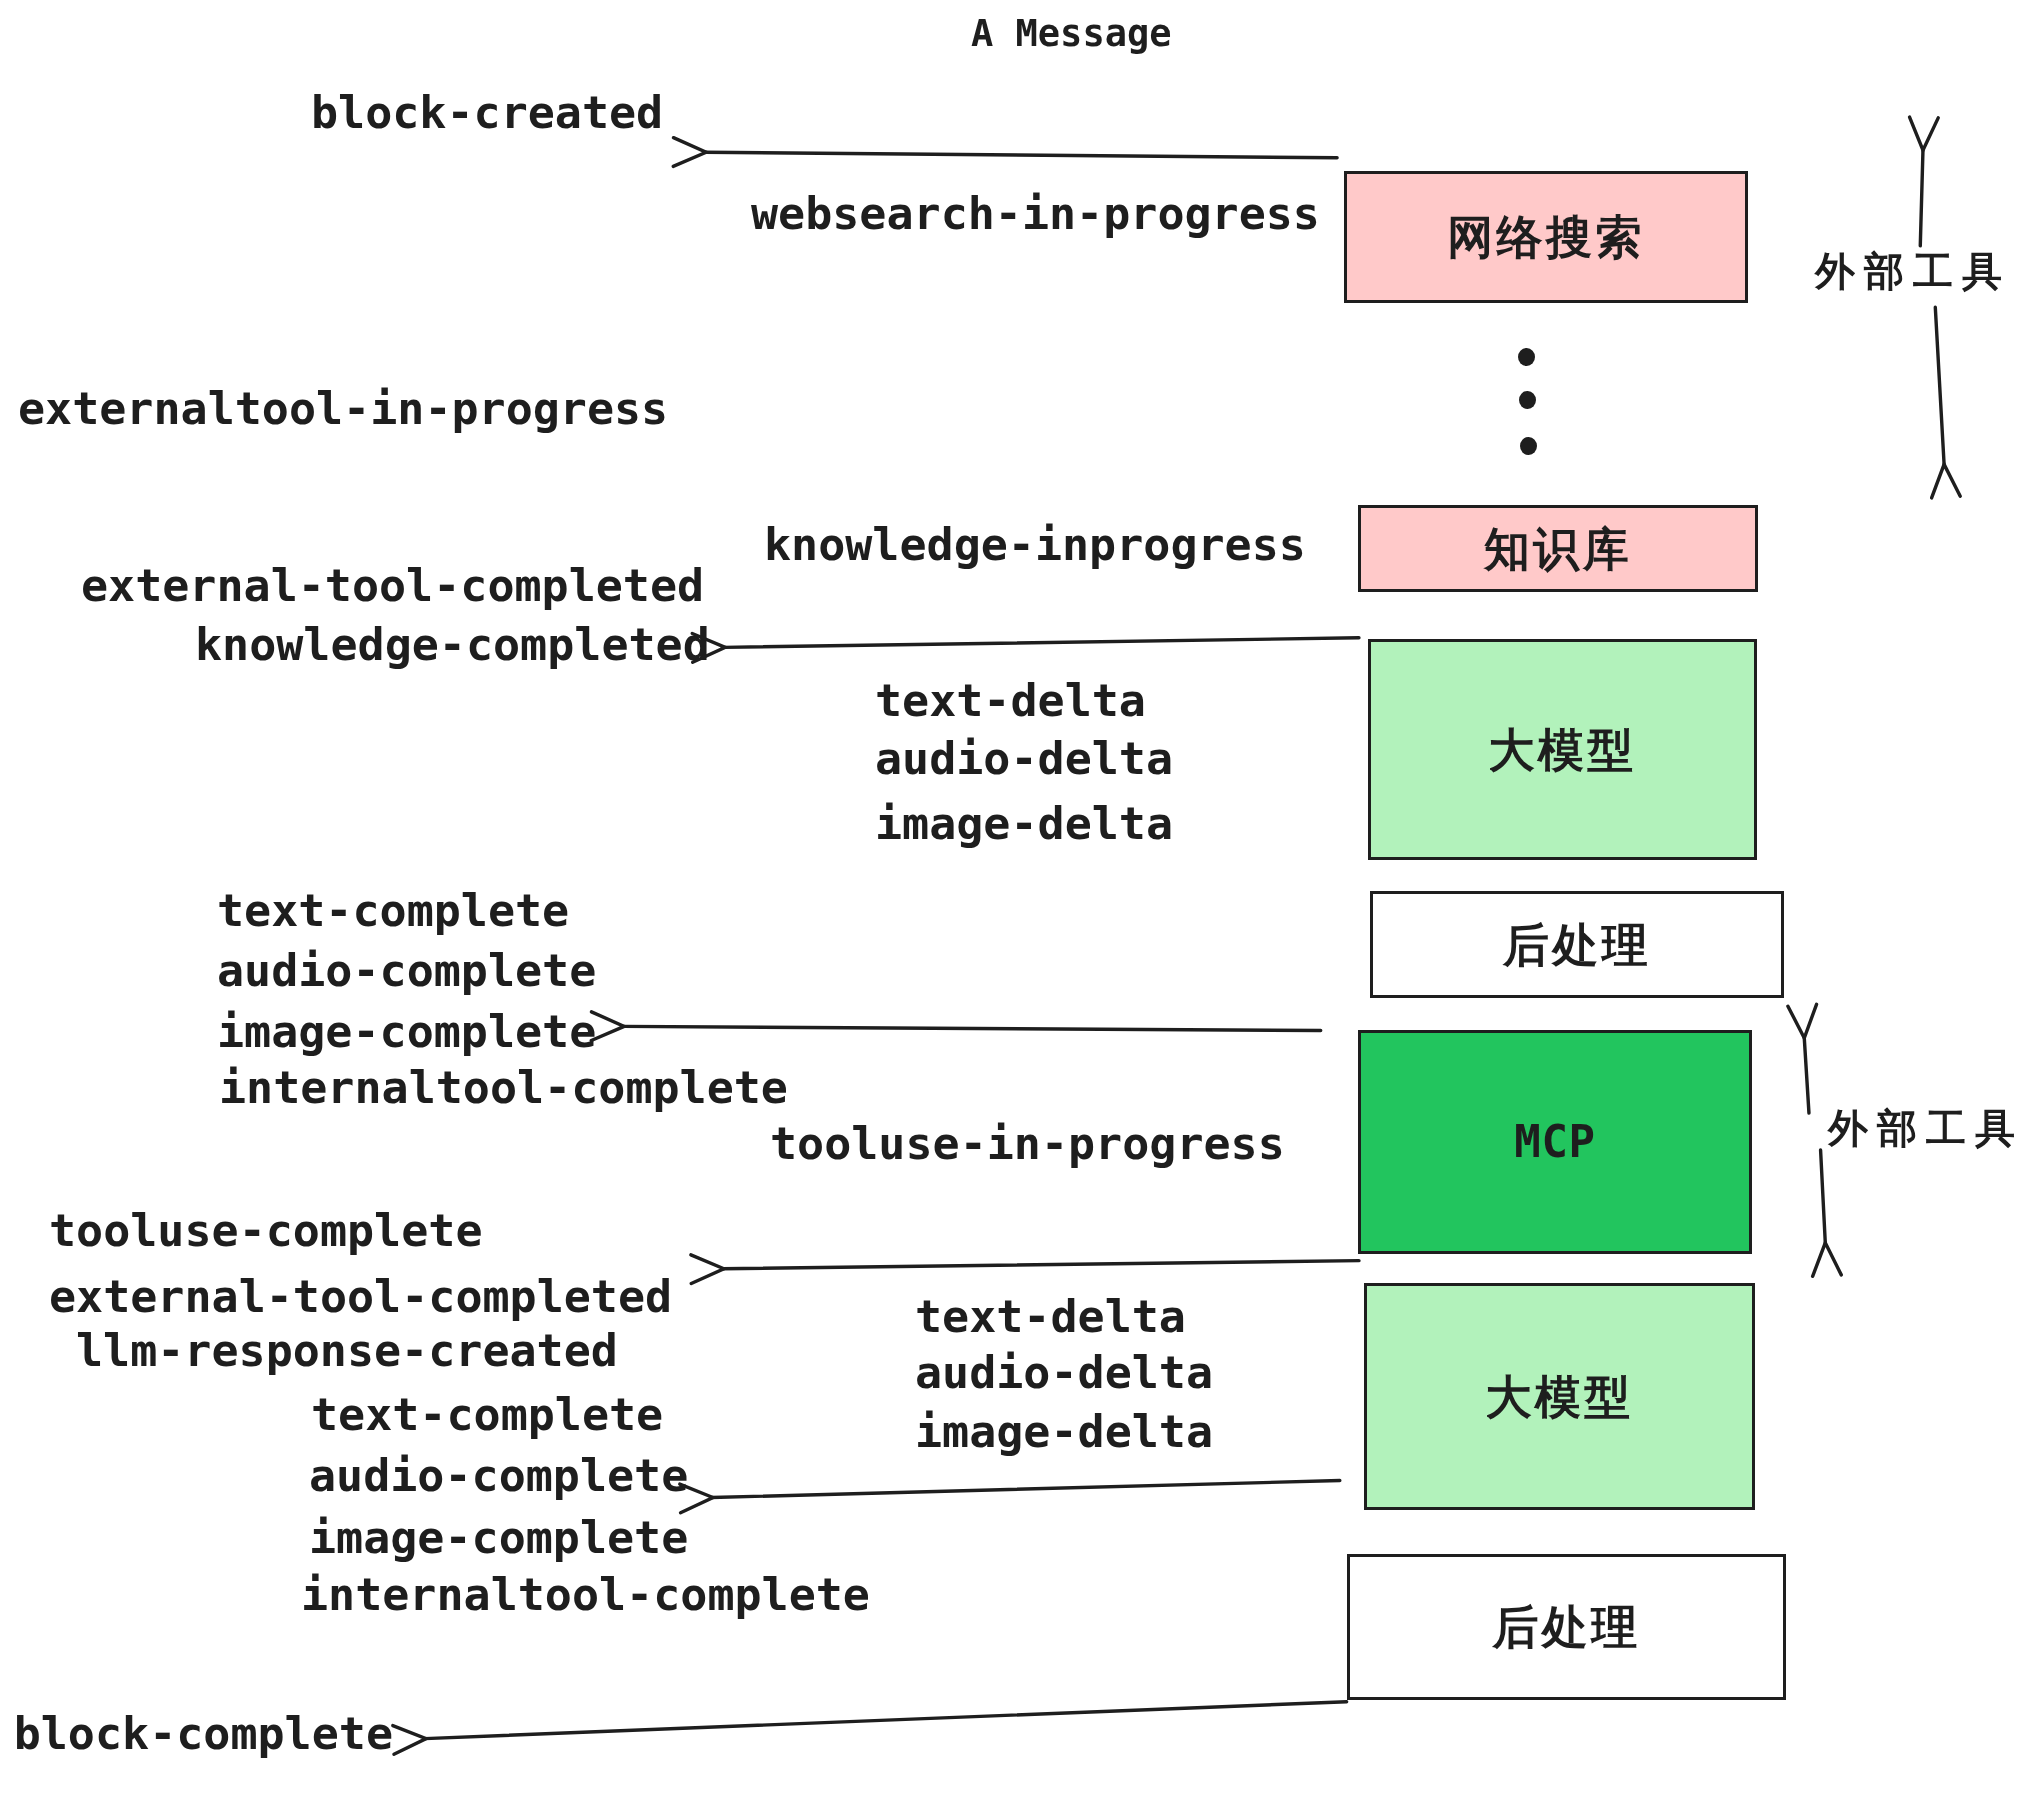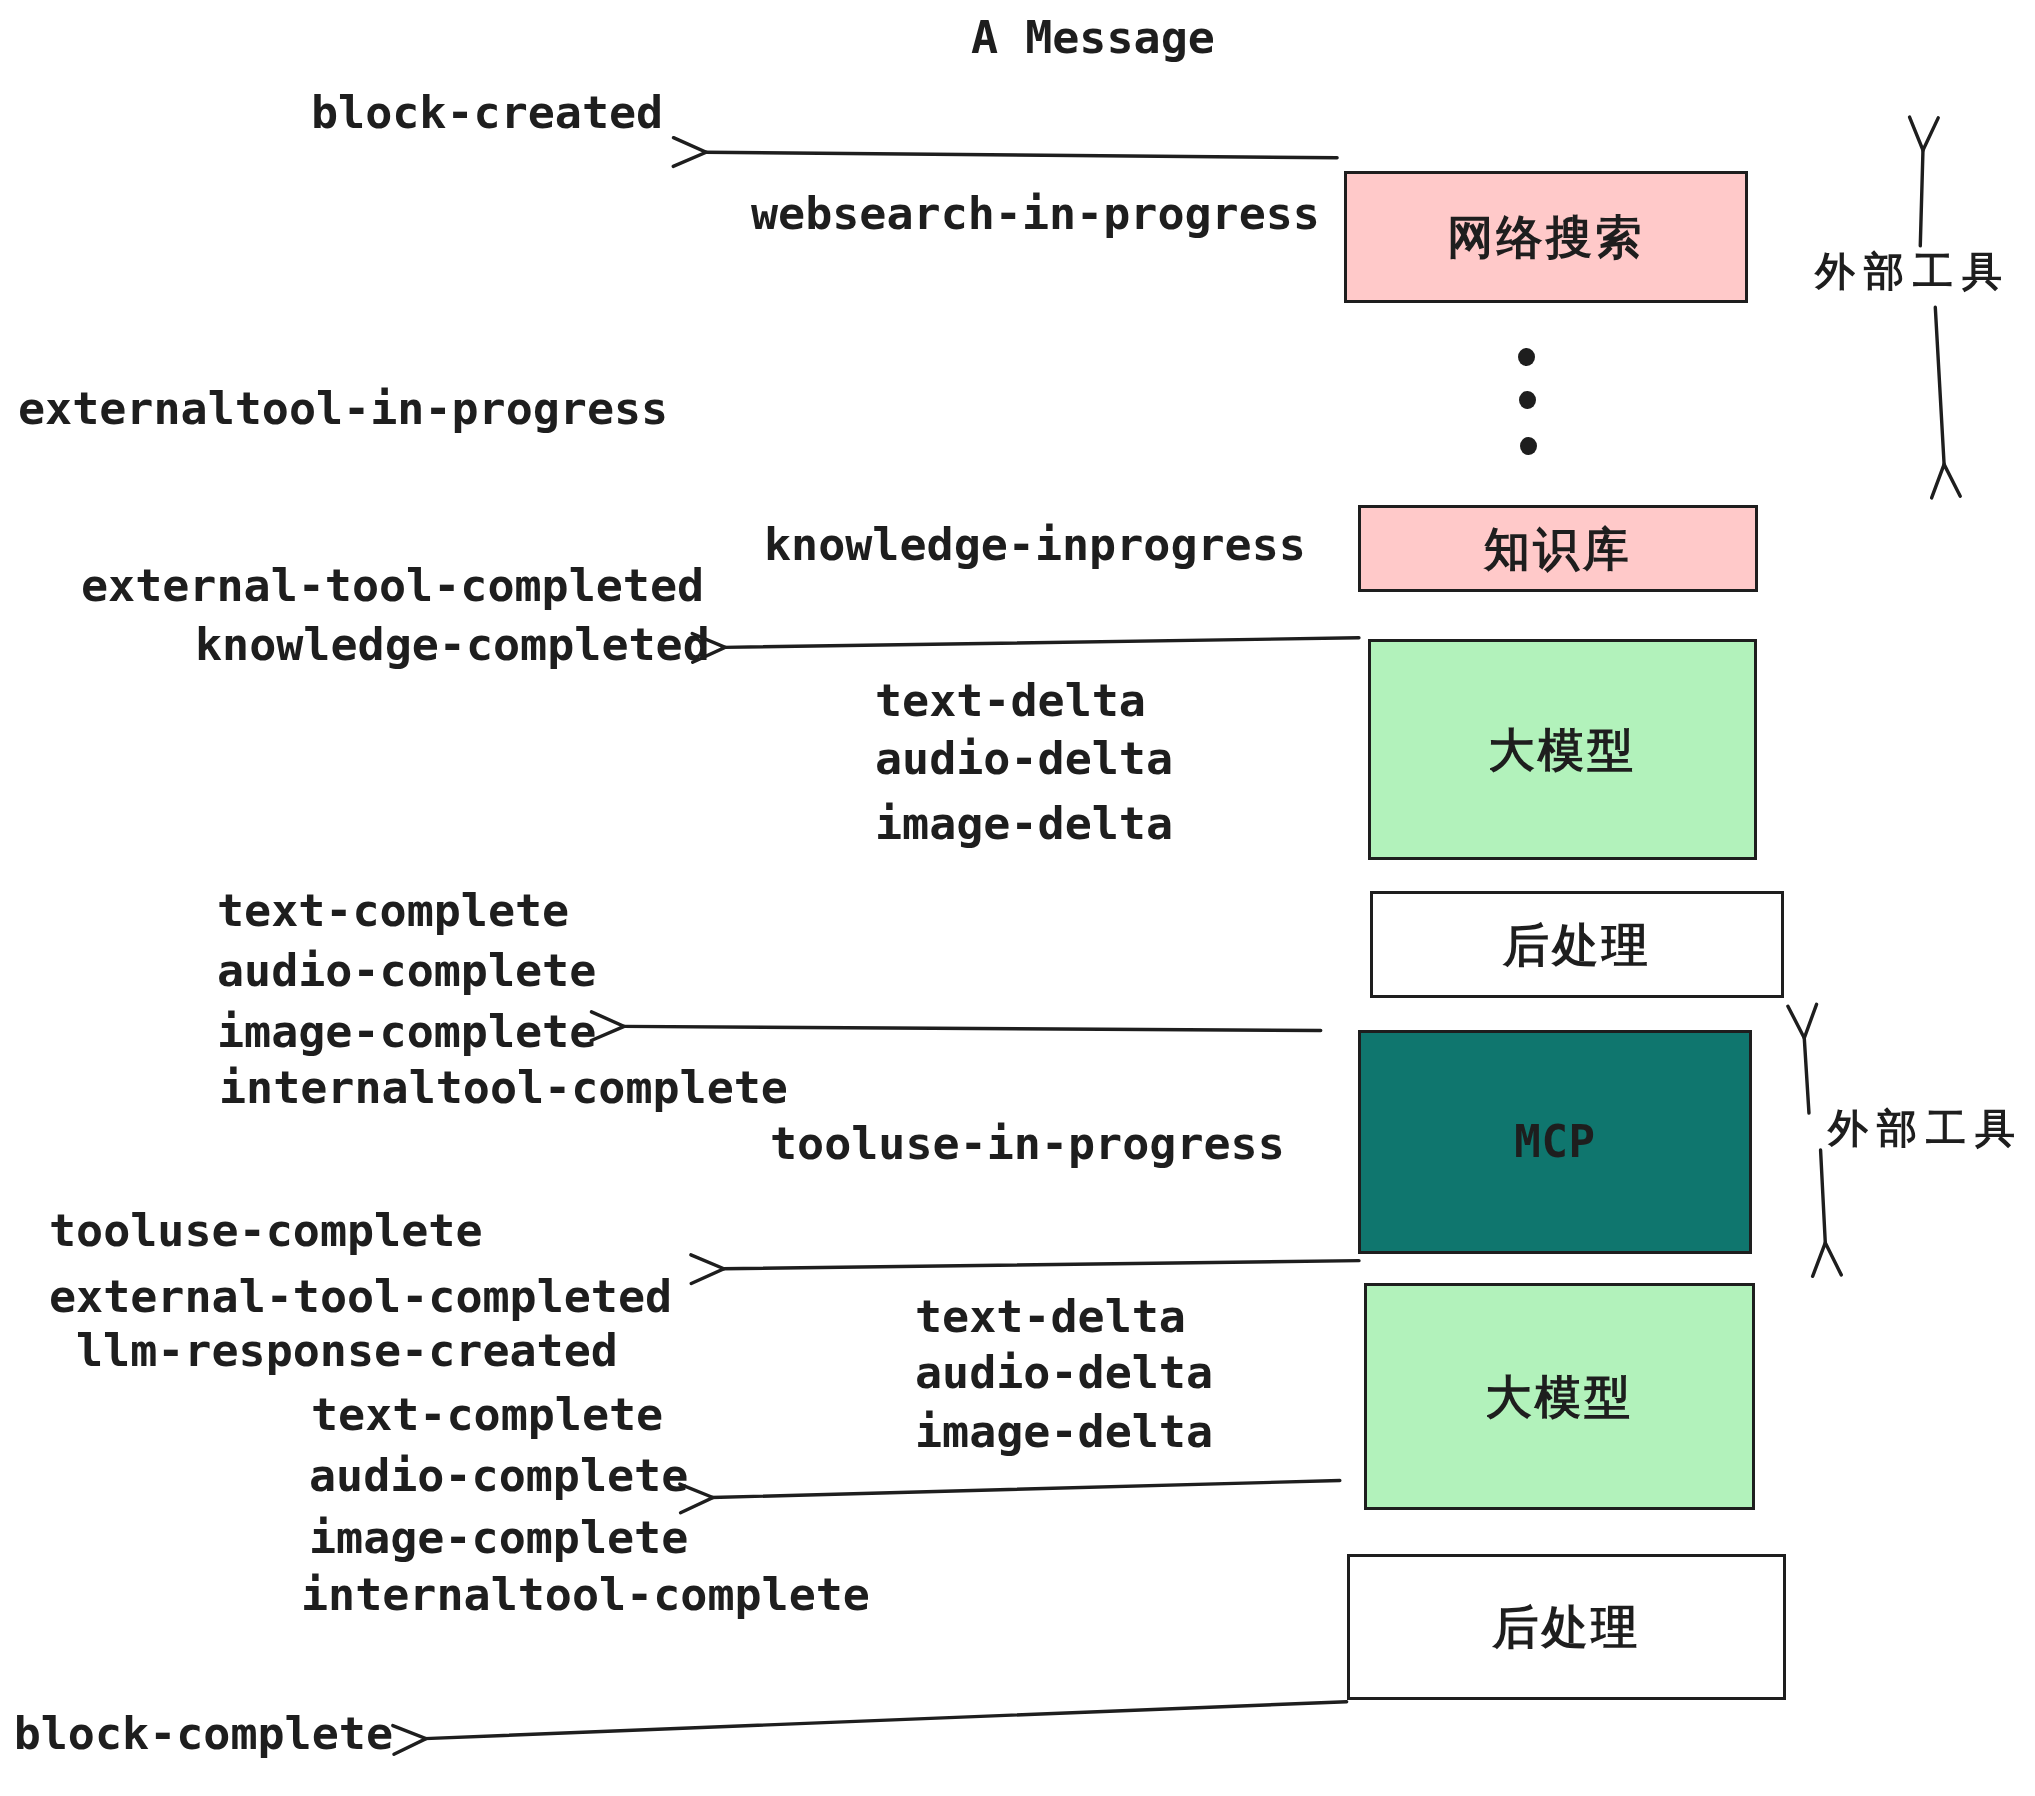--- a/index.html
+++ b/index.html
@@ -1,21 +1,21 @@
 <!DOCTYPE html>
 <html style="font-size:11px"><head>
 <meta charset="utf-8">
 <style>
   html,body { margin:0; padding:0; background:#ffffff; }
   .canvas {
     position:relative; width:2035px; height:1796px; background:#ffffff;
     font-family:"DejaVu Sans Mono", monospace; color:#1e1e1e; overflow:hidden;
   }
   .title {
-    position:absolute; font-size:45px; font-weight:bold; line-height:1; white-space:pre;
+    position:absolute; font-size:37px; font-weight:bold; line-height:1; white-space:pre;
   }
   .ev {
     position:absolute; font-size:45px; font-weight:bold; line-height:1; white-space:pre;
   }
   .box {
     position:absolute; border:3.4px solid #1e1e1e; box-sizing:border-box;
     display:flex; align-items:center; justify-content:center;
   }
   .box-label {
     font-family:"DejaVu Sans", sans-serif; font-size:46px; font-weight:600; letter-spacing:3.4px; line-height:1;
@@ -69,21 +69,21 @@
   </div>
   <div class="box" style="left:1358px; top:505px; width:400px; height:87px; background:#FFC9C9;">
     <span class="box-label">知识库</span>
   </div>
   <div class="box" style="left:1368px; top:639px; width:389px; height:221px; background:#B2F2BB;">
     <span class="box-label">大模型</span>
   </div>
   <div class="box" style="left:1370px; top:891px; width:414px; height:107px; background:#FFFFFF;">
     <span class="box-label">后处理</span>
   </div>
-  <div class="box" style="left:1358px; top:1030px; width:394px; height:224px; background:#0f766e;">
+  <div class="box" style="left:1358px; top:1030px; width:394px; height:224px; background:#22c55e;">
     <span class="box-label mono">MCP</span>
   </div>
   <div class="box" style="left:1364px; top:1283px; width:391px; height:227px; background:#B2F2BB;">
     <span class="box-label">大模型</span>
   </div>
   <div class="box" style="left:1347px; top:1554px; width:439px; height:146px; background:#FFFFFF;">
     <span class="box-label">后处理</span>
   </div>
 
   <div>

